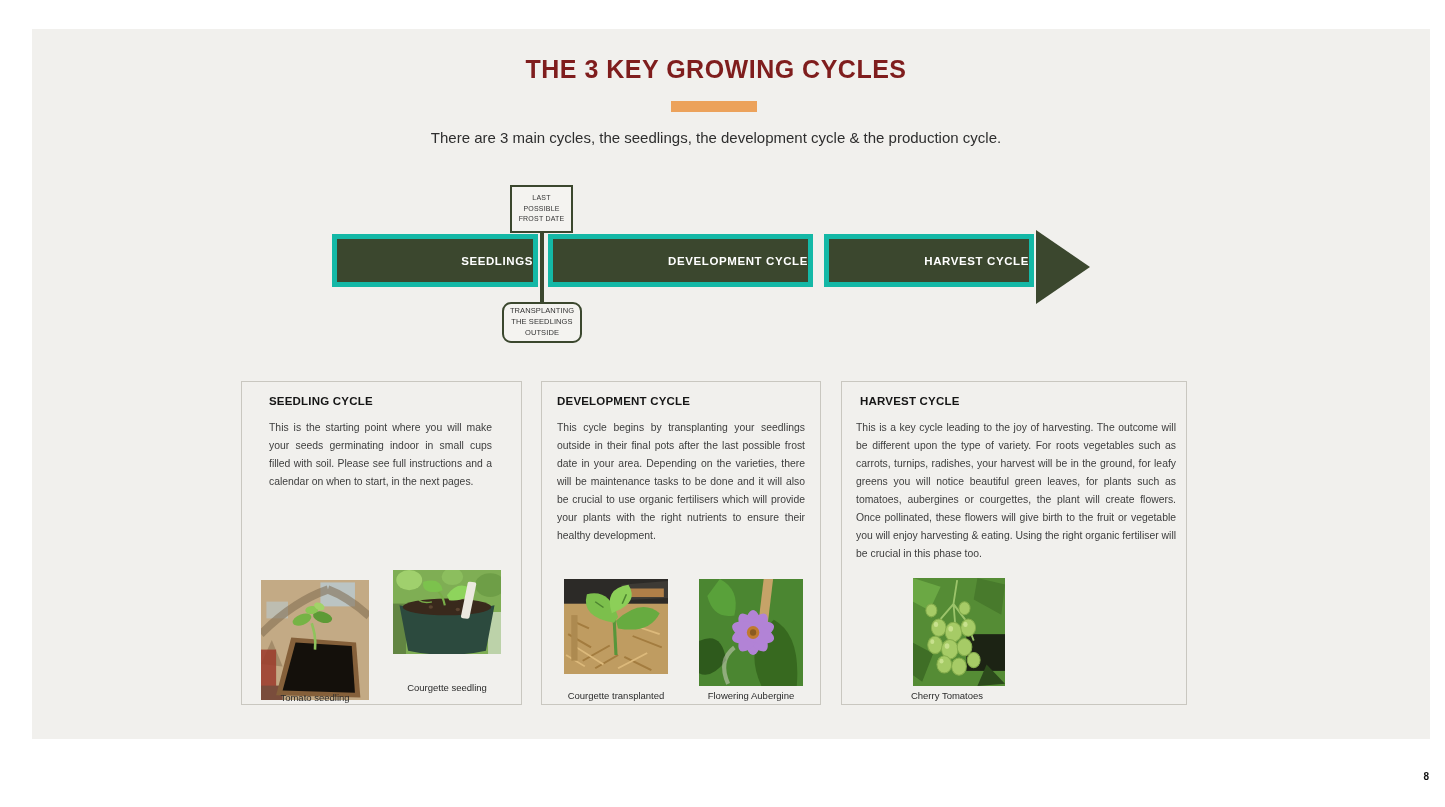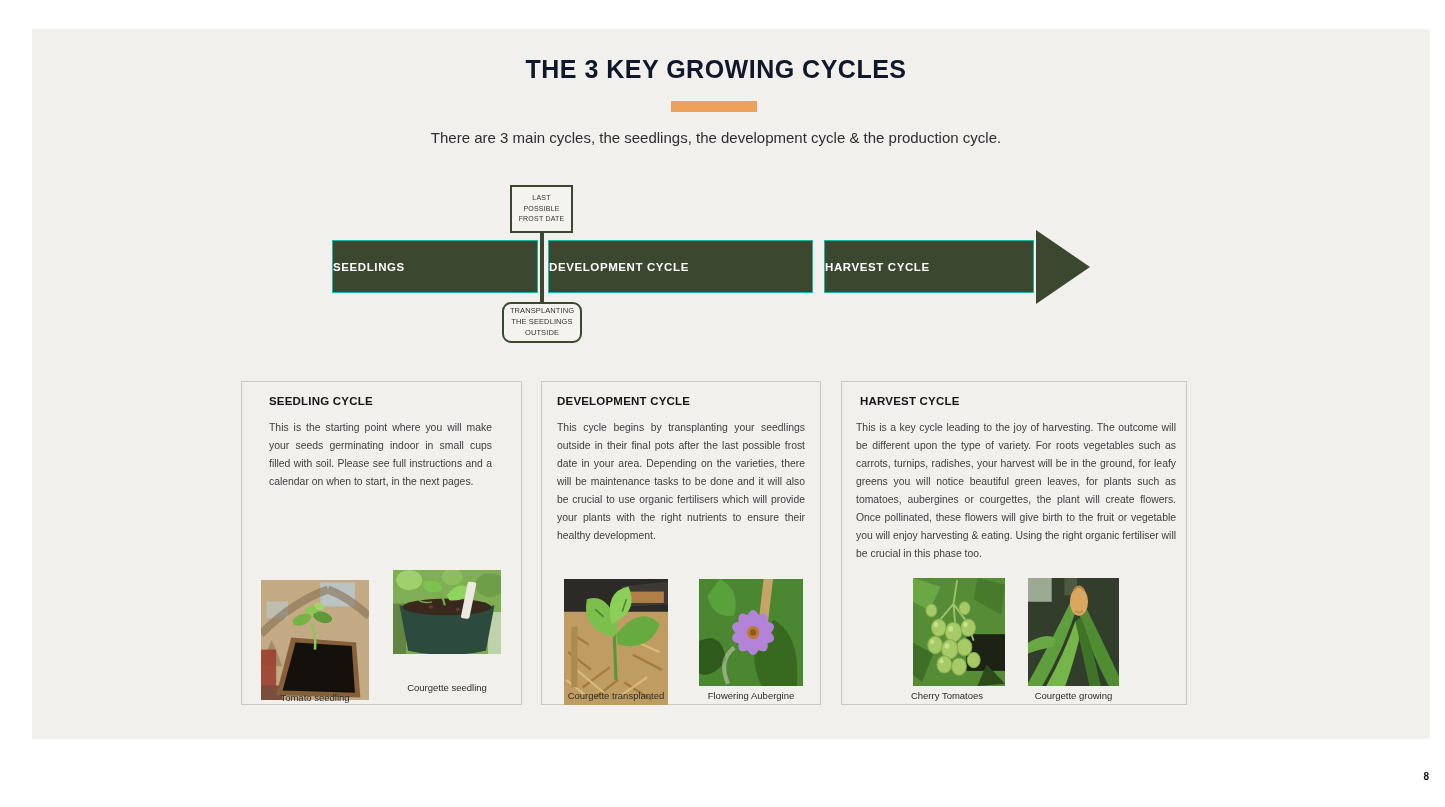--- a/index.html
+++ b/index.html
@@ -17,40 +17,40 @@
     left: 32px; top: 29px;
     width: 1398px; height: 710px;
     background: #f1f0ed;
   }
 
   
   .page-title {
     position: absolute; left: 0; top: 55px; width: 1432px;
     text-align: center;
     font-size: 25px; font-weight: 700; letter-spacing: 0.5px;
-    color: #0f172a;
+    color: #7f1d1d;
   }
   .accent-bar {
     position: absolute; left: 671px; top: 101px;
     width: 86px; height: 11px;
     background: #eca25b;
   }
   .subtitle {
     position: absolute; left: 0; top: 129px; width: 1432px;
     text-align: center;
     font-size: 15px; color: #2e2e2e;
   }
 
   
   .stage-box {
-    position: absolute; top: 240px; height: 53px;
+    position: absolute; top: 234px; height: 53px;
     background: #3b472e;
-    border: 1px solid #14b8a6;
+    border: 5px solid #14b8a6;
     box-sizing: border-box;
-    display: flex; align-items: center; justify-content: flex-start;
+    display: flex; align-items: center; justify-content: flex-end;
     color: #ffffff; font-size: 11.5px; font-weight: 700; letter-spacing: 0.6px;
   }
   .stage-seedlings   { left: 332px; width: 206px; }
   .stage-development { left: 548px; width: 265px; }
   .stage-harvest     { left: 824px; width: 210px; }
   .timeline-arrow {
     position: absolute; left: 1036px; top: 230px;
     width: 0; height: 0;
     border-top: 37px solid transparent;
     border-bottom: 37px solid transparent;
@@ -113,21 +113,21 @@
   .caption {
     position: absolute; left: 50%; transform: translateX(-50%);
     width: 170px; text-align: center;
     font-size: 9.5px; color: #2b2b2b;
     white-space: nowrap;
   }
 
   
   .c1f1 { left: 19px;  top: 198px; width: 108px; height: 120px; }
   .c1f2 { left: 151px; top: 188px; width: 108px; height: 84px; }
-  .c2f1 { left: 22px;  top: 197px; width: 104px; height: 126px; }
+  .c2f1 { left: 22px;  top: 197px; width: 104px; height: 95px; }
   .c2f2 { left: 157px; top: 197px; width: 104px; height: 107px; }
   .c3f1 { left: 47px;  top: 196px; width: 92px;  height: 108px; padding-left: 24px; }
   .c3f2 { left: 186px; top: 196px; width: 91px;  height: 108px; }
   .c1f1 .caption, .c1f2 .caption { top: 112px; }
   .c2f1 .caption, .c2f2 .caption { top: 111px; }
   .c3f1 .caption, .c3f2 .caption { top: 112px; }
 
   
   .page-number {
     position: absolute; right: 16px; top: 771px;
@@ -289,31 +289,15 @@
           <circle cx="41" cy="47" r="2.6"></circle>
           <circle cx="57" cy="43" r="2.4"></circle>
         <circle cx="37" cy="63" r="2.6"></circle>
           <circle cx="21" cy="59" r="2.2"></circle>
           <circle cx="31" cy="77" r="2.2"></circle>
       </g>
     </svg>
     <div class="caption">Cherry Tomatoes</div>
   </div>
 
-  <div class="figure c3f2">
-    <svg viewBox="0 0 100 100" preserveAspectRatio="none">
-      <rect width="100" height="100" fill="#333d2b"></rect>
-      <rect x="0" y="0" width="26" height="22" fill="#b7c6ae" opacity="0.8"></rect>
-      <rect x="40" y="0" width="14" height="16" fill="#55604a" opacity="0.8"></rect>
-      <path d="M-5 105 Q25 60 48 20 L56 22 Q38 70 10 108 Z" fill="#5f9e3c"></path>
-      <path d="M105 100 Q80 55 62 24 L54 28 Q70 72 92 105 Z" fill="#4f8c32"></path>
-      <path d="M20 100 Q40 70 52 40 L60 44 Q50 80 40 102 Z" fill="#76b54a"></path>
-      <path d="M80 100 Q70 60 58 36 L52 40 Q62 78 68 102 Z" fill="#3f7328"></path>
-      <path d="M0 60 Q20 50 30 56 L28 64 Q12 66 0 70 Z" fill="#69a843"></path>
-      <ellipse cx="56" cy="22" rx="10" ry="13" fill="#d9a75e"></ellipse>
-      <path d="M50 12 Q56 4 62 12" stroke="#b98a43" stroke-width="2" fill="none"></path>
-      <path d="M52 30 Q56 34 60 30" stroke="#c2904a" stroke-width="2" fill="none"></path>
-    </svg>
-    <div class="caption">Courgette growing</div>
-  </div>
 </div>
 
 <div class="page-number">8</div>
 
 </body></html>

